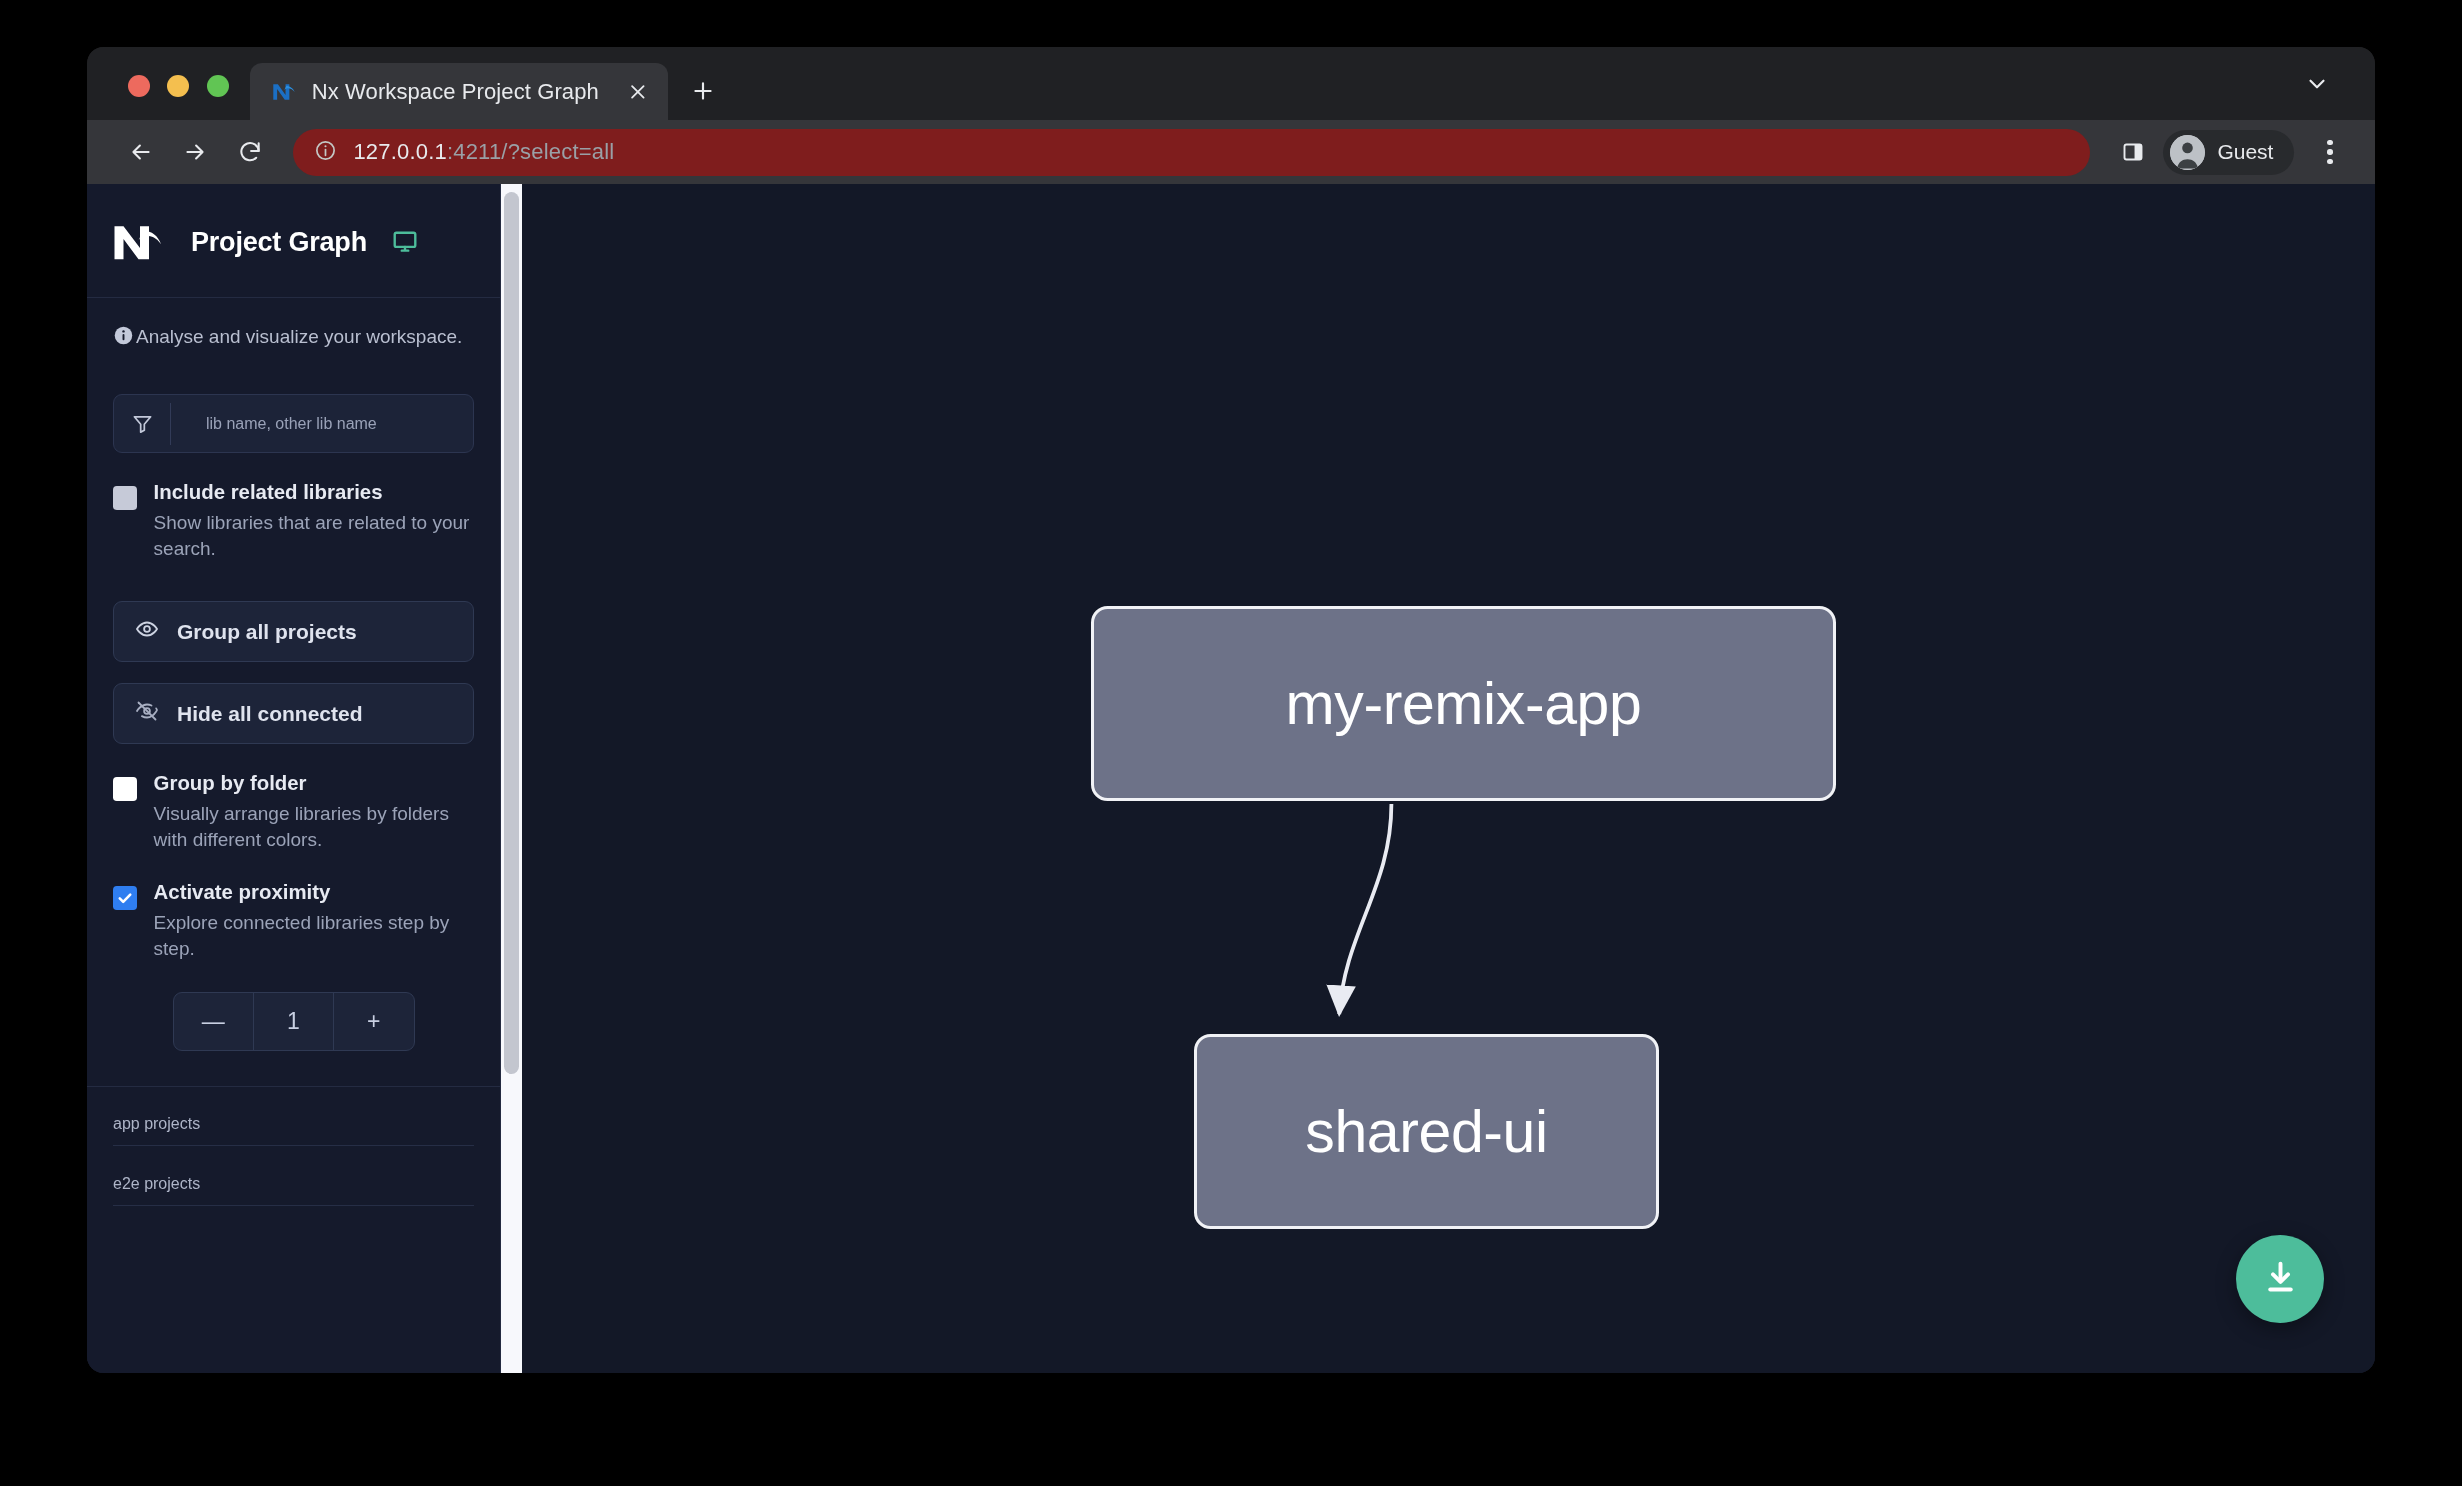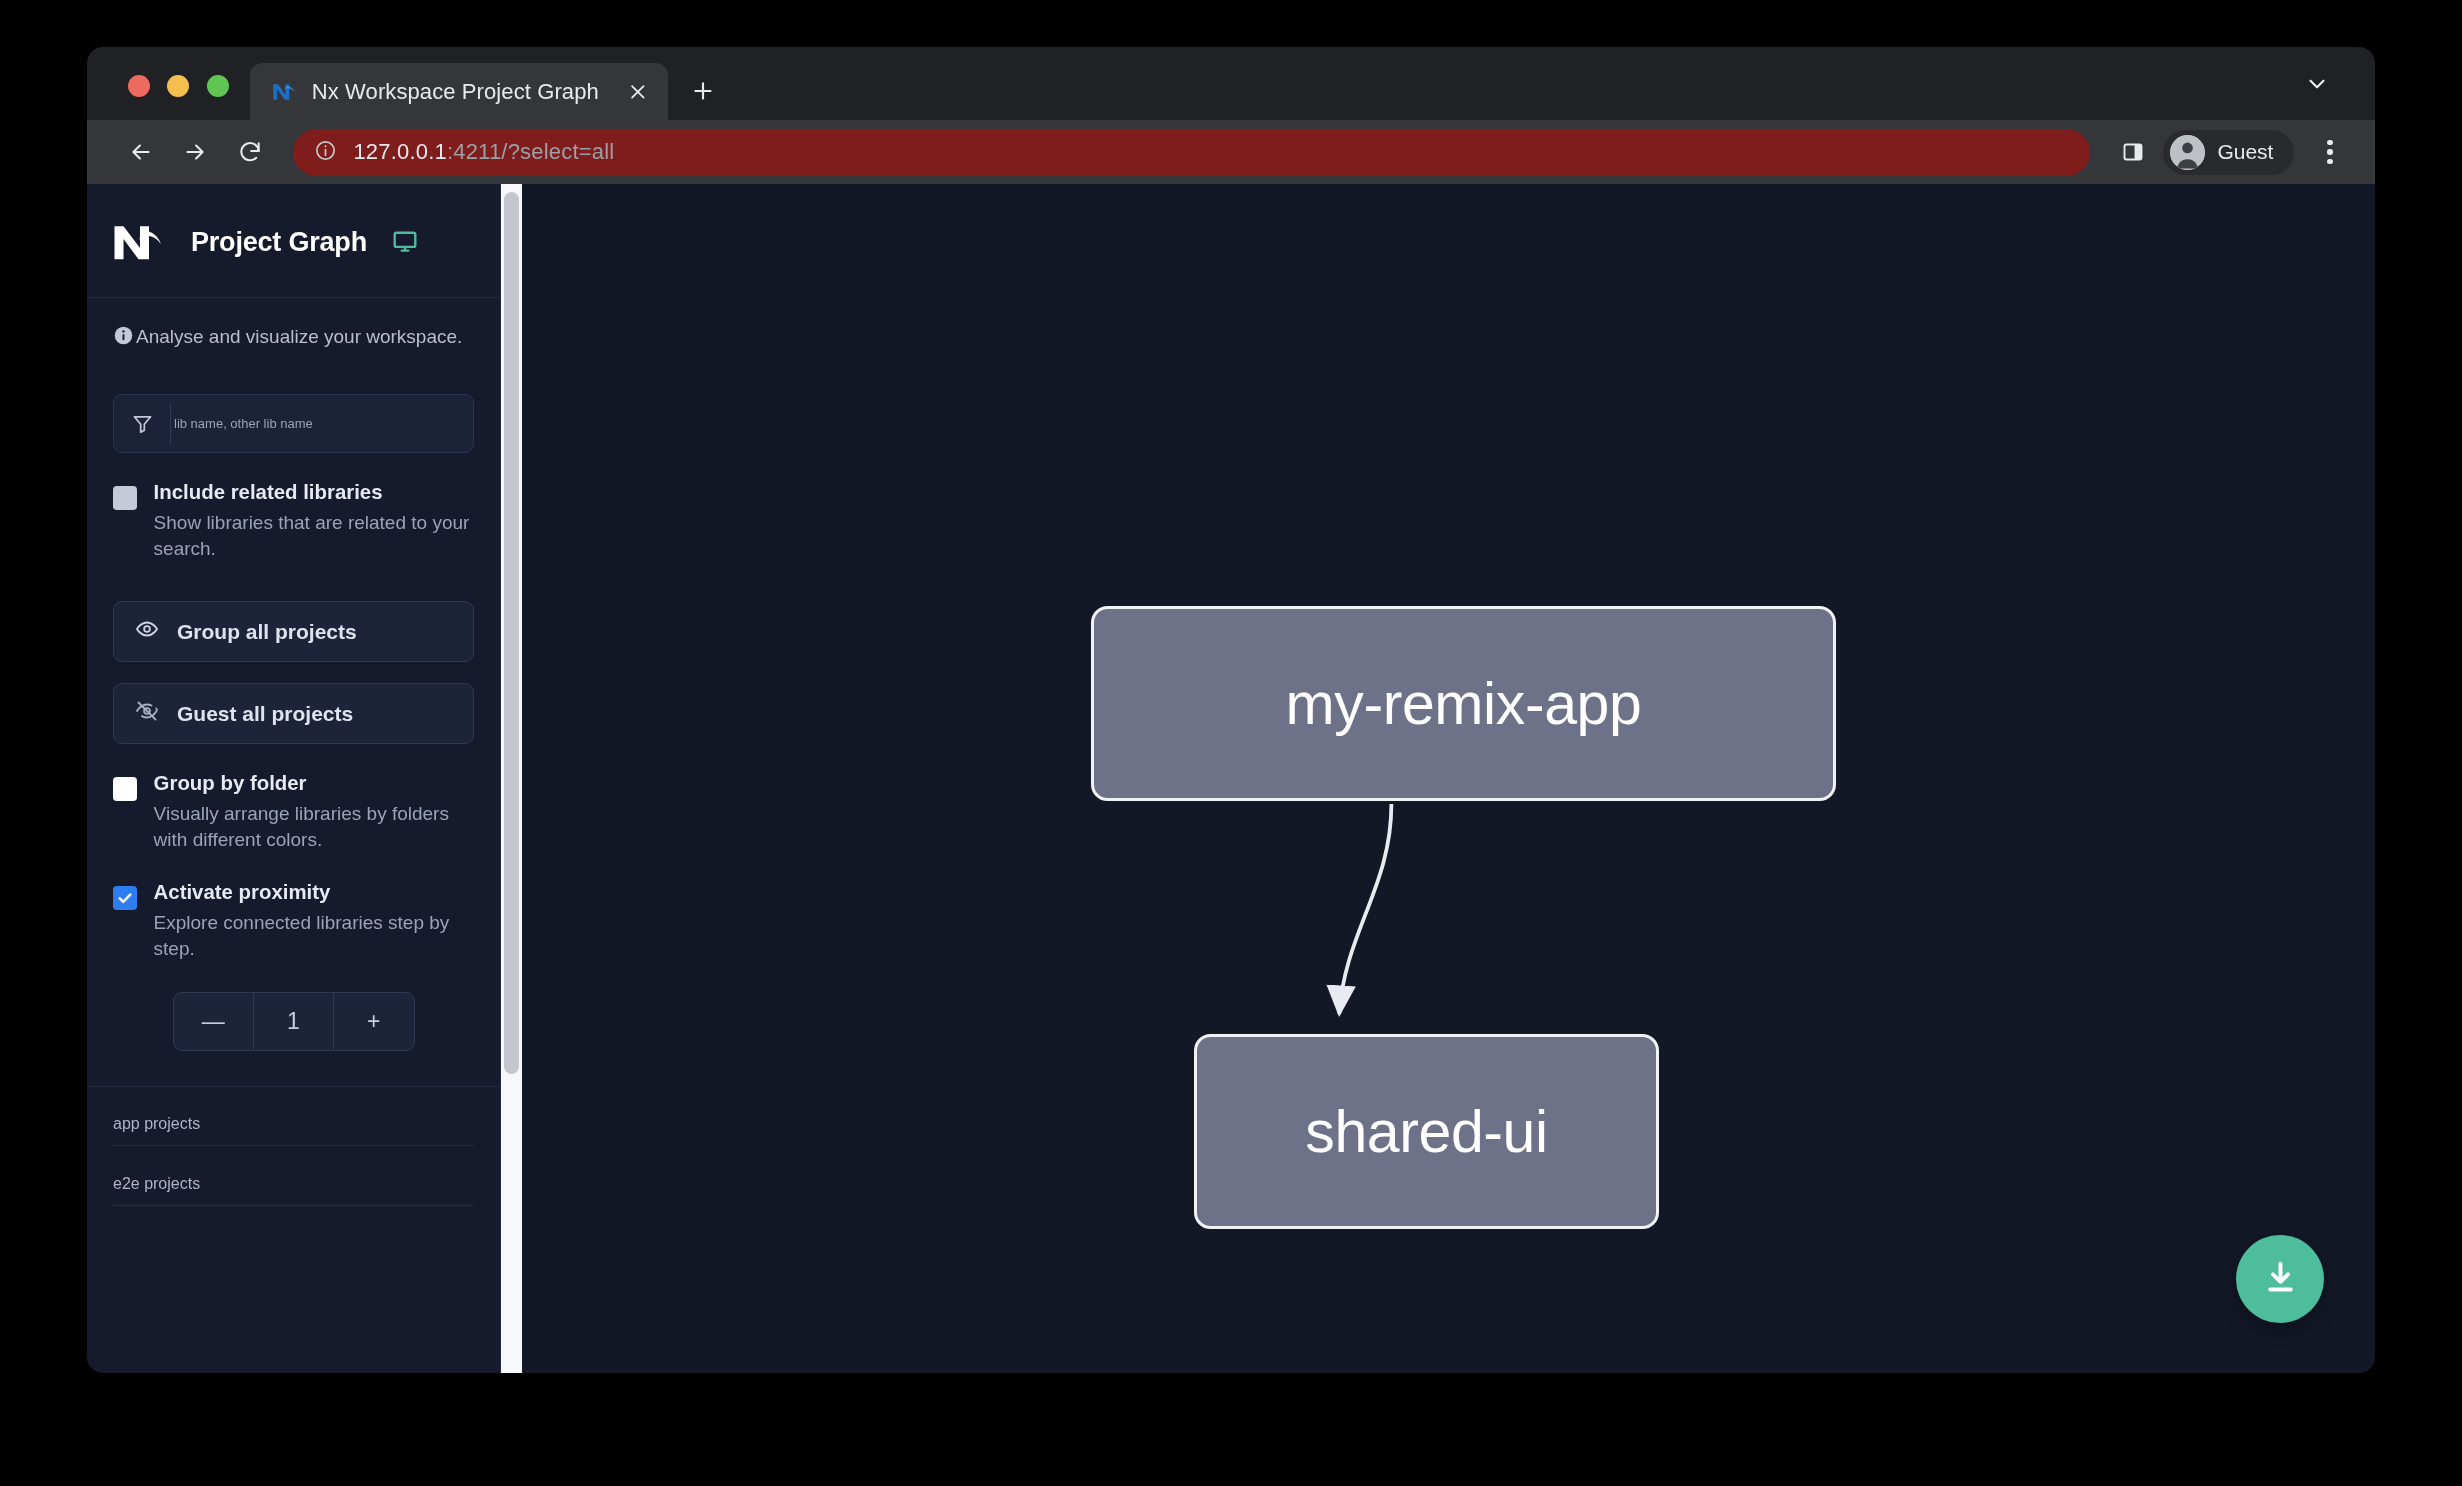--- a/index.html
+++ b/index.html
@@ -177,23 +177,23 @@
     width: 56px; display: flex; align-items: center; justify-content: center;
     flex: none;
   }
   #filter-input {
     flex: 1;
     background: transparent;
     border: none;
     outline: none;
     border-left: 0.8px solid #323b58;
     height: 42px;
-    padding-left: 3px;
+    padding-left: 35px;
     color: #e4e7ef;
-    font-size: 13px;
+    font-size: 16px;
     font-family: "Liberation Sans", sans-serif;
   }
   #filter-input::placeholder { color: #9aa2b8; }
 
   .check-block { display: flex; padding: 0 26px; margin-top: 28px; gap: 16.6px; }
   .cb {
     width: 24px; height: 24px; border-radius: 3.8px; flex: none; margin-top: 4.5px;
     display: flex; align-items: center; justify-content: center;
   }
   .cb.unchecked-grey { background: #c6cad8; }
@@ -459,21 +459,21 @@
       </div>
 
       <div class="side-btn" id="hide-all-projects-button">
         <span>
           <svg viewBox="0 0 24 24" width="24" height="24" fill="none" stroke="#a8afc2" stroke-width="1.8" stroke-linecap="round">
             <path d="M2 12s3.6-6.5 10-6.5c1.7 0 3.2.4 4.5 1M21.2 9.4c.5.9.8 1.6.8 1.6s0 .4-.8 1.6C19.8 14.8 16.8 18.5 12 18.5c-2 0-3.7-.6-5.1-1.4"></path>
             <circle cx="12" cy="12" r="2.9"></circle>
             <path d="M3.5 3.5l17 17"></path>
           </svg>
         </span>
-        <span>Guest all projects</span>
+        <span>Hide all connected</span>
       </div>
 
       <div class="check-block">
         <span class="cb unchecked-white"></span>
         <span class="cb-body">
           <span class="cb-title" style="display:block">Group by folder</span>
           <span class="cb-desc" style="display:block">Visually arrange libraries by folders with different colors.</span>
         </span>
       </div>
 

